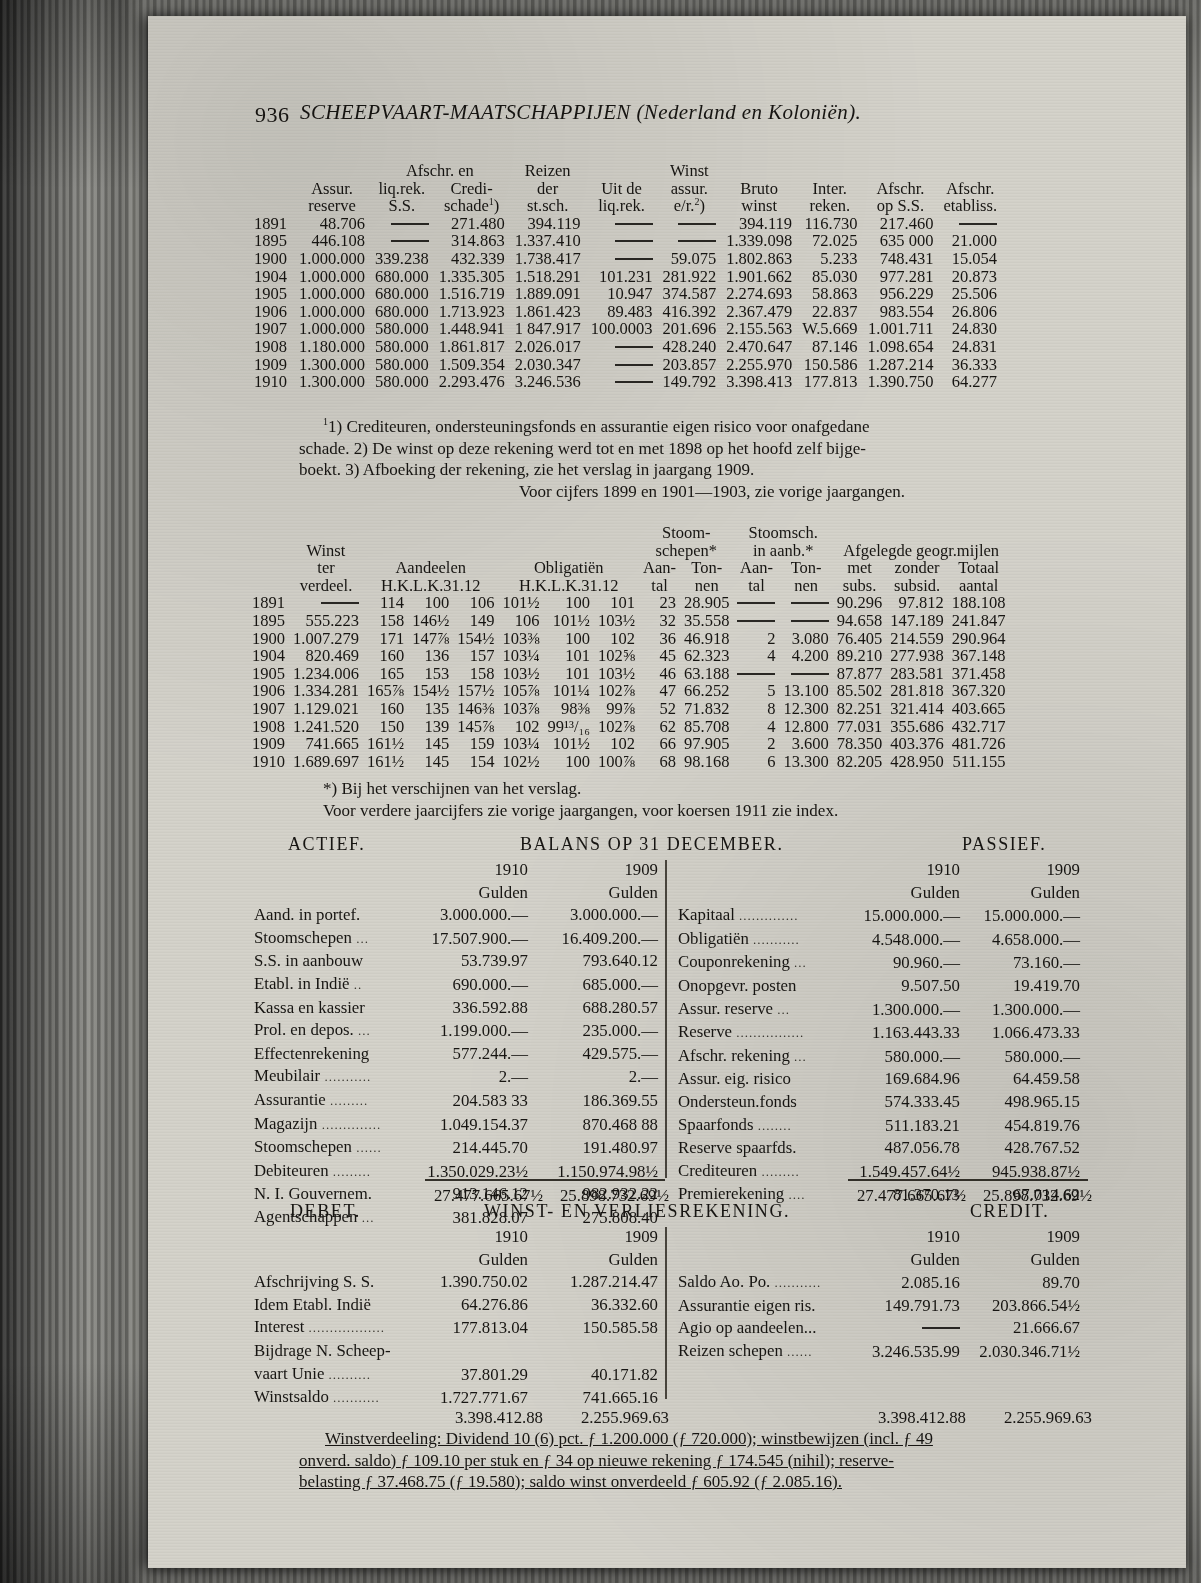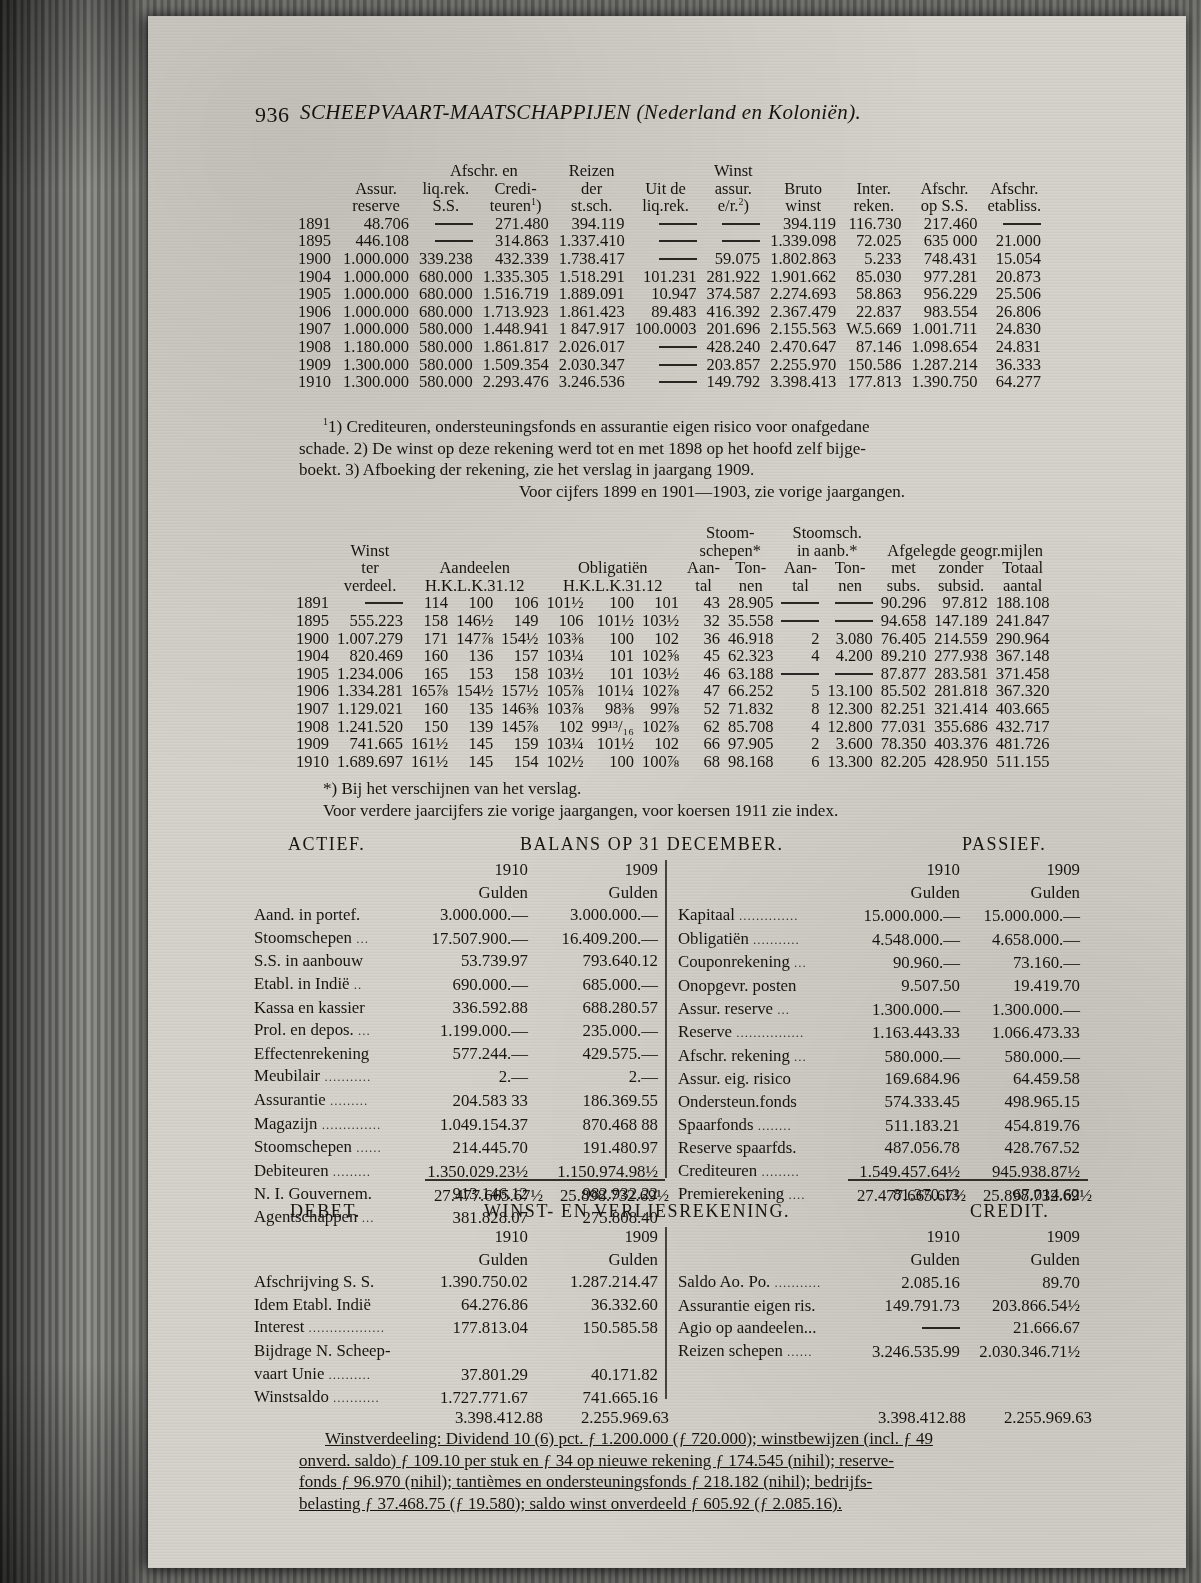--- a/index.html
+++ b/index.html
@@ -45,21 +45,21 @@
     opacity:.85;
   }
   #content{position:absolute;left:0;top:0;width:1038px;height:1552px;}
 
   .abs{position:absolute;}
   
   .pg-num{left:107px;top:86px;font-size:22px;letter-spacing:.5px;}
   .head-title{left:152px;top:84px;font-size:21px;font-style:italic;letter-spacing:.4px;white-space:nowrap;}
 
   
-  table.t{border-collapse:collapse;margin-left:44px;}
+  table.t{border-collapse:collapse;}
   table.t td,table.t th{
     font-size:16.5px;line-height:17.6px;padding:0 0 0 0;
     font-weight:normal;white-space:nowrap;vertical-align:bottom;
   }
   .hd td{font-size:16.5px;line-height:17.2px;text-align:center;}
   .num{text-align:right;}
   .yr{text-align:left;padding-right:6px;}
   .dash{display:inline-block;width:38px;border-bottom:2px solid #2a2824;vertical-align:4px;}
   sup{font-size:10px;vertical-align:super;line-height:0;}
 
@@ -135,21 +135,21 @@
           <td>assur.</td>
           <td>Bruto</td>
           <td>Inter.</td>
           <td>Afschr.</td>
           <td>Afschr.</td>
         </tr>
         <tr class="hd">
           <td></td>
           <td>reserve</td>
           <td>S.S.</td>
-          <td><span>teuren</span><sup>1</sup><span>)</span></td>
+          <td><span>schade</span><sup>1</sup><span>)</span></td>
           <td>st.sch.</td>
           <td>liq.rek.</td>
           <td><span>e/r.</span><sup>2</sup><span>)</span></td>
           <td>winst</td>
           <td>reken.</td>
           <td>op S.S.</td>
           <td>etabliss.</td>
         </tr>
       </tbody>
       <tbody id="tbl1-body">
@@ -343,21 +343,21 @@
       <tbody id="tbl2-body">
           <tr>
             <td class="yr">1891</td>
             <td class="num"><span class="dash"></span></td>
             <td class="num">114</td>
             <td class="num">100</td>
             <td class="num">106</td>
             <td class="num">101½</td>
             <td class="num">100</td>
             <td class="num">101</td>
-            <td class="num">43</td>
+            <td class="num">23</td>
             <td class="num">28.905</td>
             <td class="num"><span class="dash"></span></td>
             <td class="num"><span class="dash"></span></td>
             <td class="num">90.296</td>
             <td class="num">97.812</td>
             <td class="num">188.108</td>
           </tr>
           <tr>
             <td class="yr">1895</td>
             <td class="num">555.223</td>
@@ -802,19 +802,18 @@
     </div>
 
     <div class="abs sheet colnum" style="left:277px;top:1392px;width:118px;">3.398.412.88</div>
     <div class="abs sheet colnum" style="left:399px;top:1392px;width:122px;">2.255.969.63</div>
     <div class="abs sheet colnum" style="left:700px;top:1392px;width:118px;">3.398.412.88</div>
     <div class="abs sheet colnum" style="left:822px;top:1392px;width:122px;">2.255.969.63</div>
 
     <div class="abs para" id="final">
       <div class="l1">Winstverdeeling:  Dividend 10 (6) pct. ƒ 1.200.000 (ƒ 720.000); winstbewijzen (incl. ƒ 49</div>
       <div>onverd. saldo) ƒ 109.10 per stuk en ƒ 34 op nieuwe rekening ƒ 174.545 (nihil); reserve-</div>
-      <div>fonds ƒ 96.970 (nihil); tantièmes en ondersteuningsfonds ƒ 218.182 (nihil); bedrijfs-</div>
       <div>belasting ƒ 37.468.75 (ƒ 19.580); saldo winst onverdeeld ƒ 605.92 (ƒ 2.085.16).</div>
     </div>
 
   </div>
   <div id="grain"></div>
 </div>
 
 </body></html>

